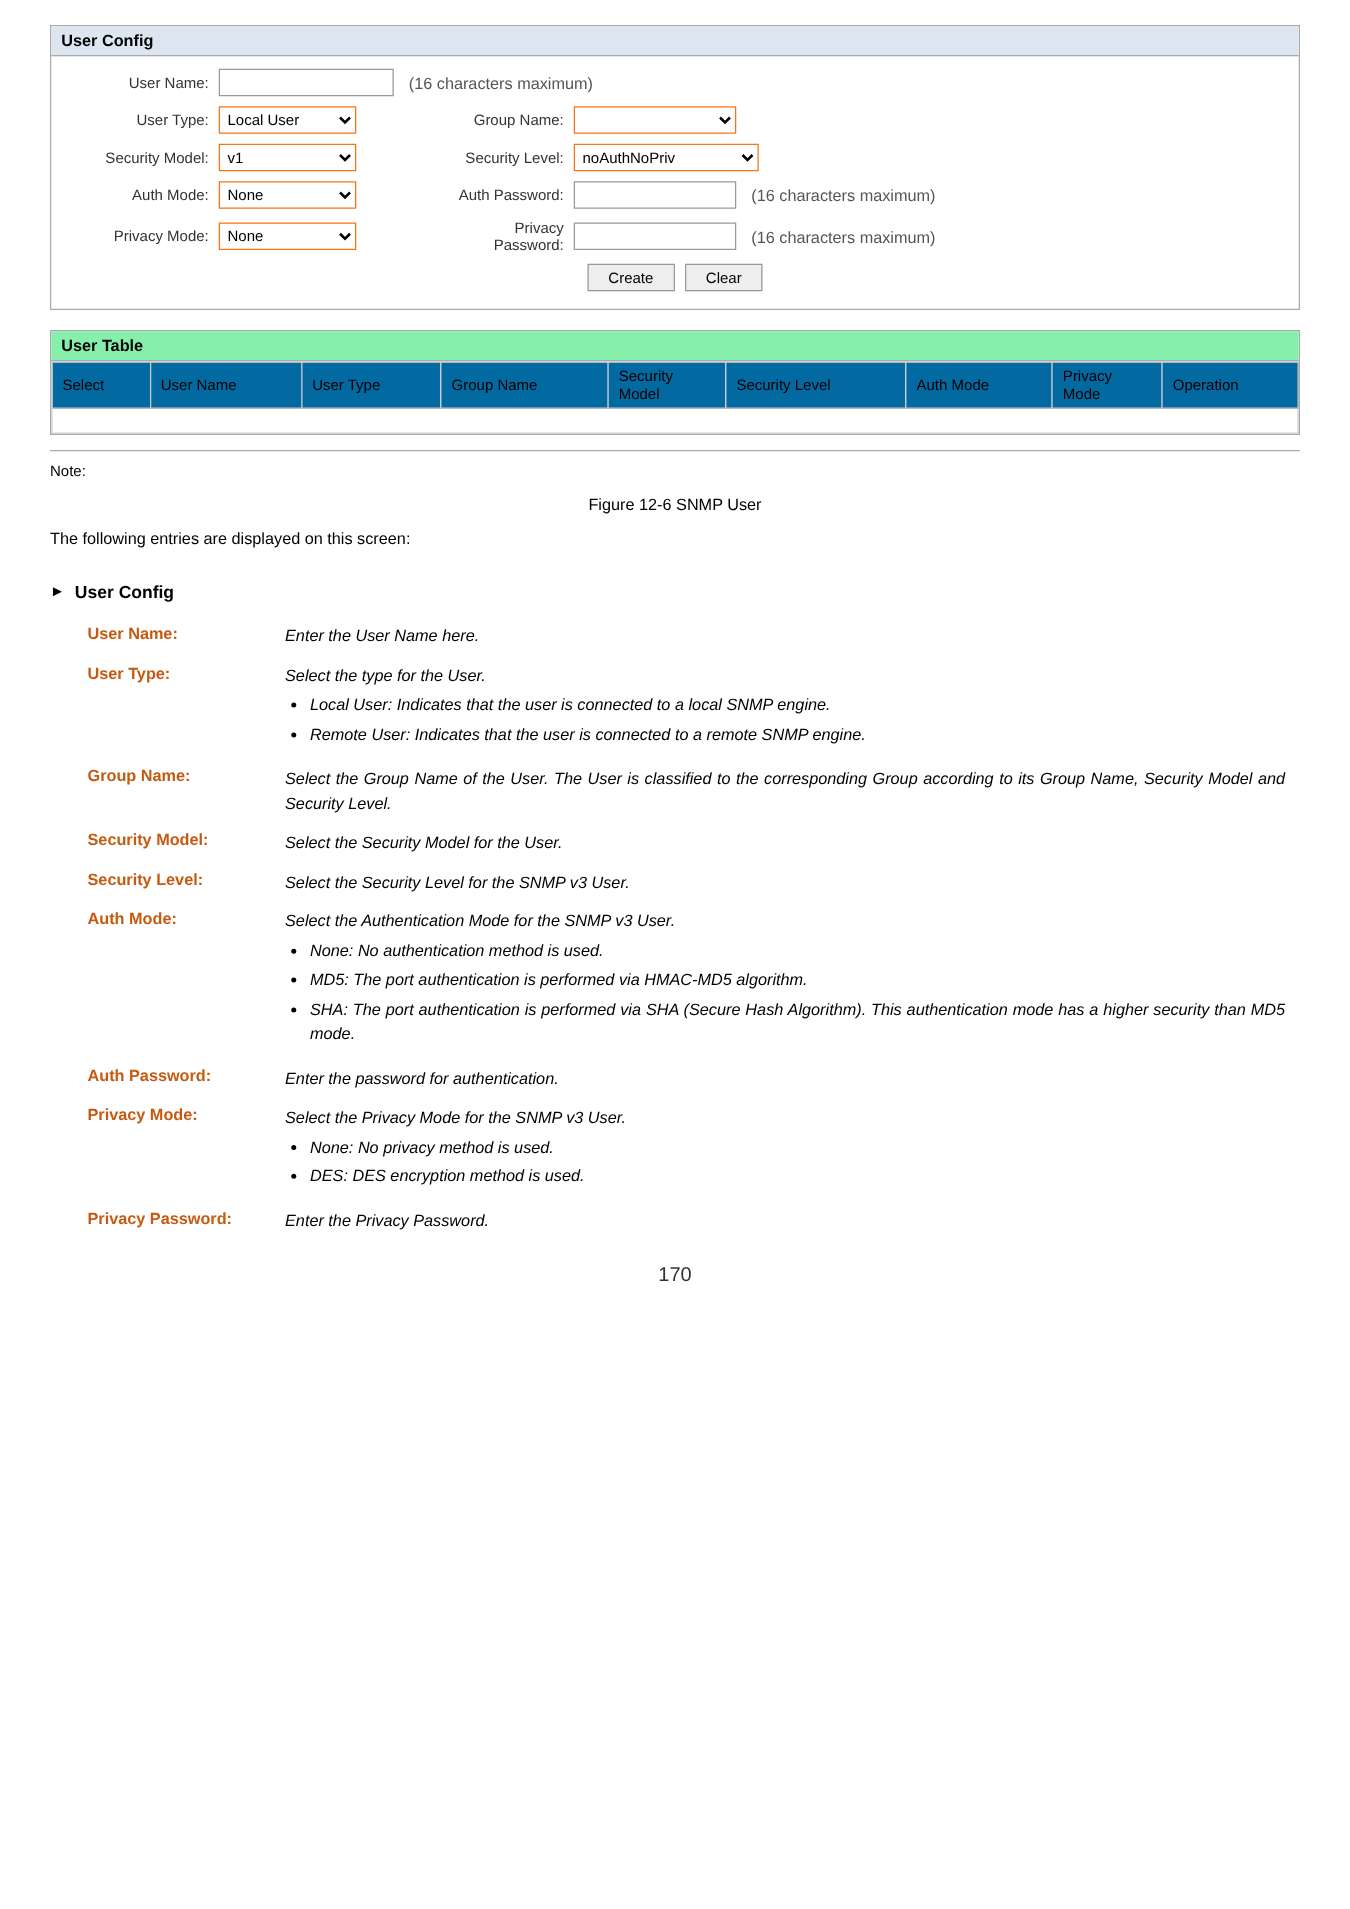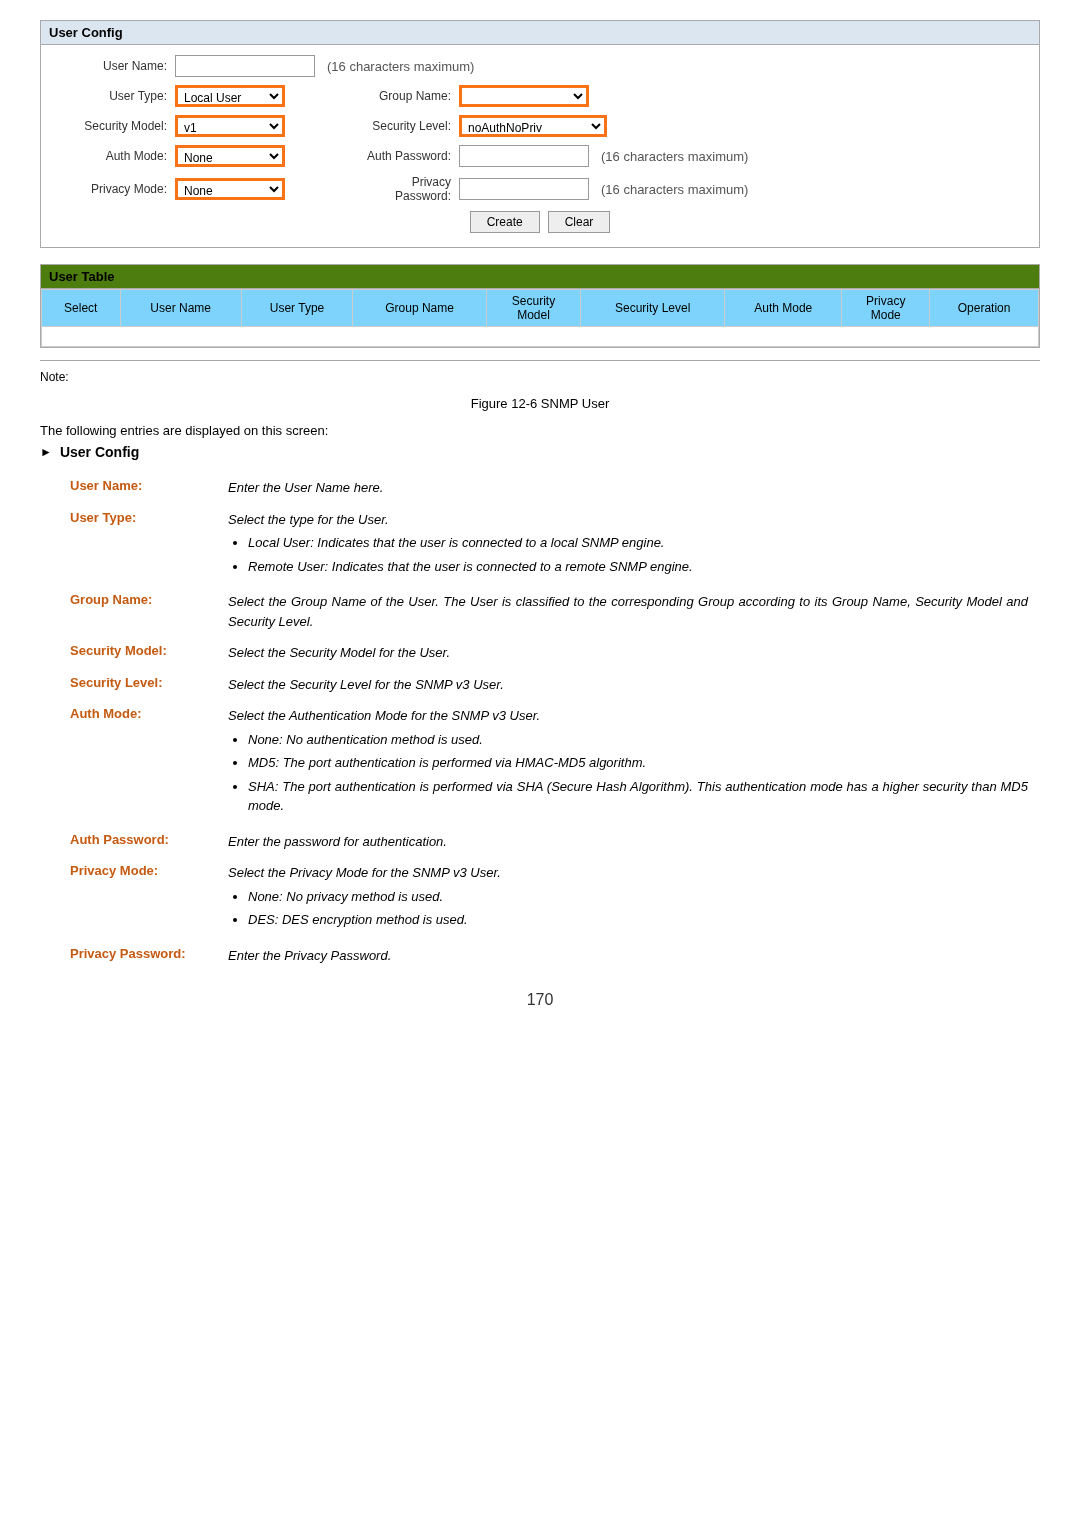--- a/index.html
+++ b/index.html
@@ -41,21 +41,21 @@
       color: #333;
       flex-shrink: 0;
     }
     .config-input {
       border: 1px solid #999;
       padding: 2px 4px;
       font-size: 12px;
       height: 22px;
     }
     .config-select {
-      border: 3px solid #f97316;
+      border: 1px solid #f97316;
       padding: 2px 2px;
       font-size: 12px;
       height: 22px;
       background: #fff;
     }
     .config-hint {
       font-size: 13px;
       color: #555;
       margin-left: 4px;
     }
@@ -75,36 +75,36 @@
       cursor: pointer;
       color: #000;
     }
 
     
     .table-box {
       border: 1px solid #aaa;
       margin-bottom: 12px;
     }
     .table-box-title {
-      background: #4d7c0f;
+      background: #86efac;
       padding: 4px 8px;
       font-weight: bold;
       font-size: 13px;
       border-bottom: 1px solid #aaa;
     }
     .user-table {
       width: 100%;
       border-collapse: collapse;
       font-size: 12px;
     }
     .user-table th {
-      background: #7dd3fc;
+      background: #0369a1;
       border: 1px solid #ccc;
       padding: 4px 8px;
-      text-align: center;
+      text-align: left;
       font-weight: normal;
     }
     .user-table td {
       border: 1px solid #ccc;
       padding: 4px 8px;
       text-align: center;
     }
     .table-btn-row {
       display: flex;
       justify-content: center;
@@ -130,21 +130,21 @@
     
     .figure-caption {
       text-align: center;
       font-size: 13px;
       margin: 12px 0;
     }
 
     
     .desc-intro {
       font-size: 13px;
-      margin-bottom: 6px;
+      margin-bottom: 27px;
     }
     .section-heading {
       display: flex;
       align-items: center;
       gap: 8px;
       font-size: 14px;
       font-weight: bold;
       margin-bottom: 12px;
     }
     .arrow-icon {

